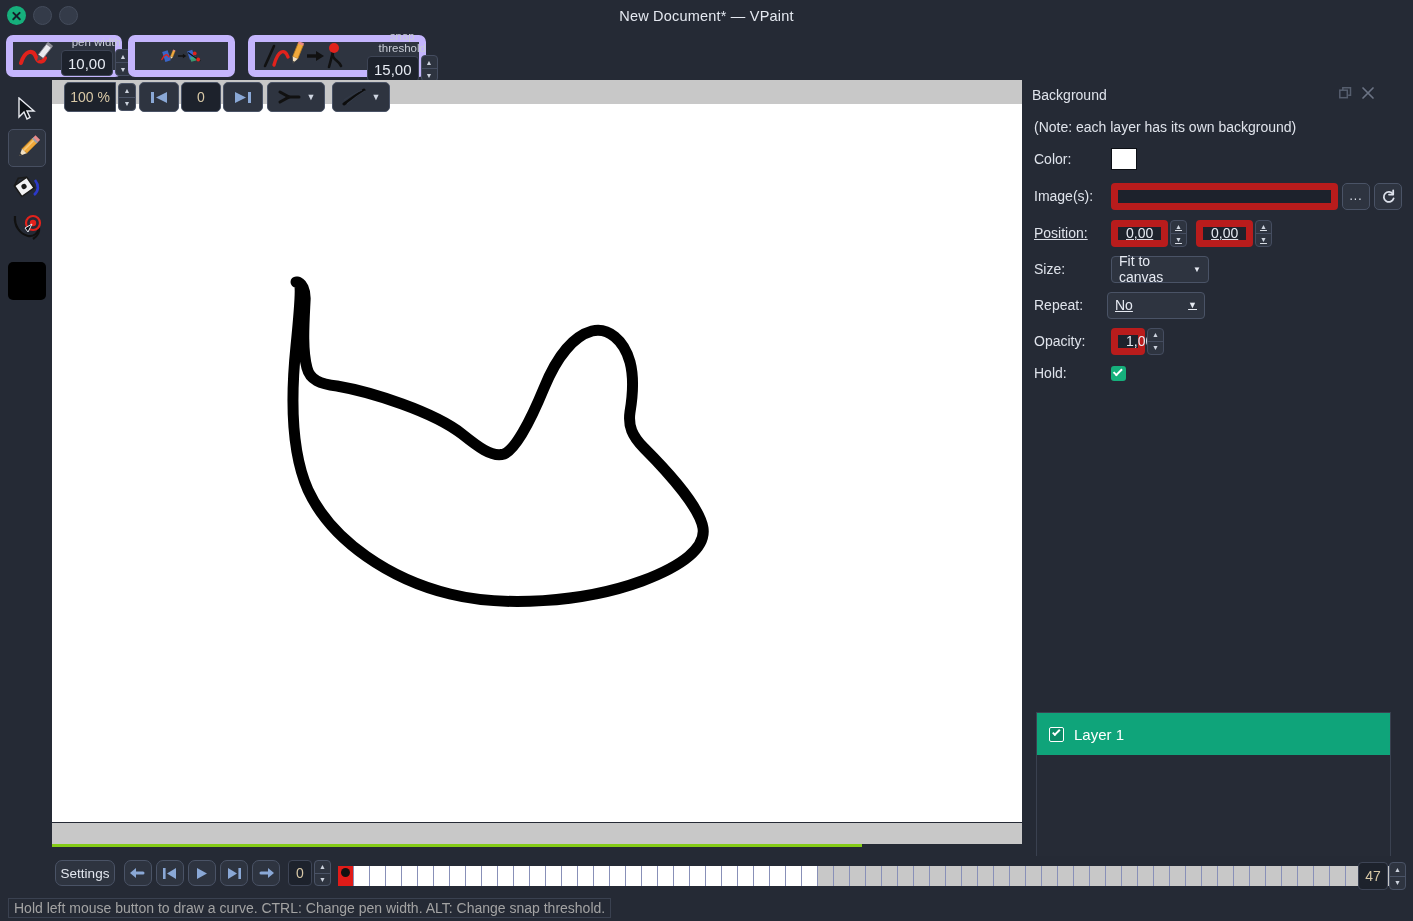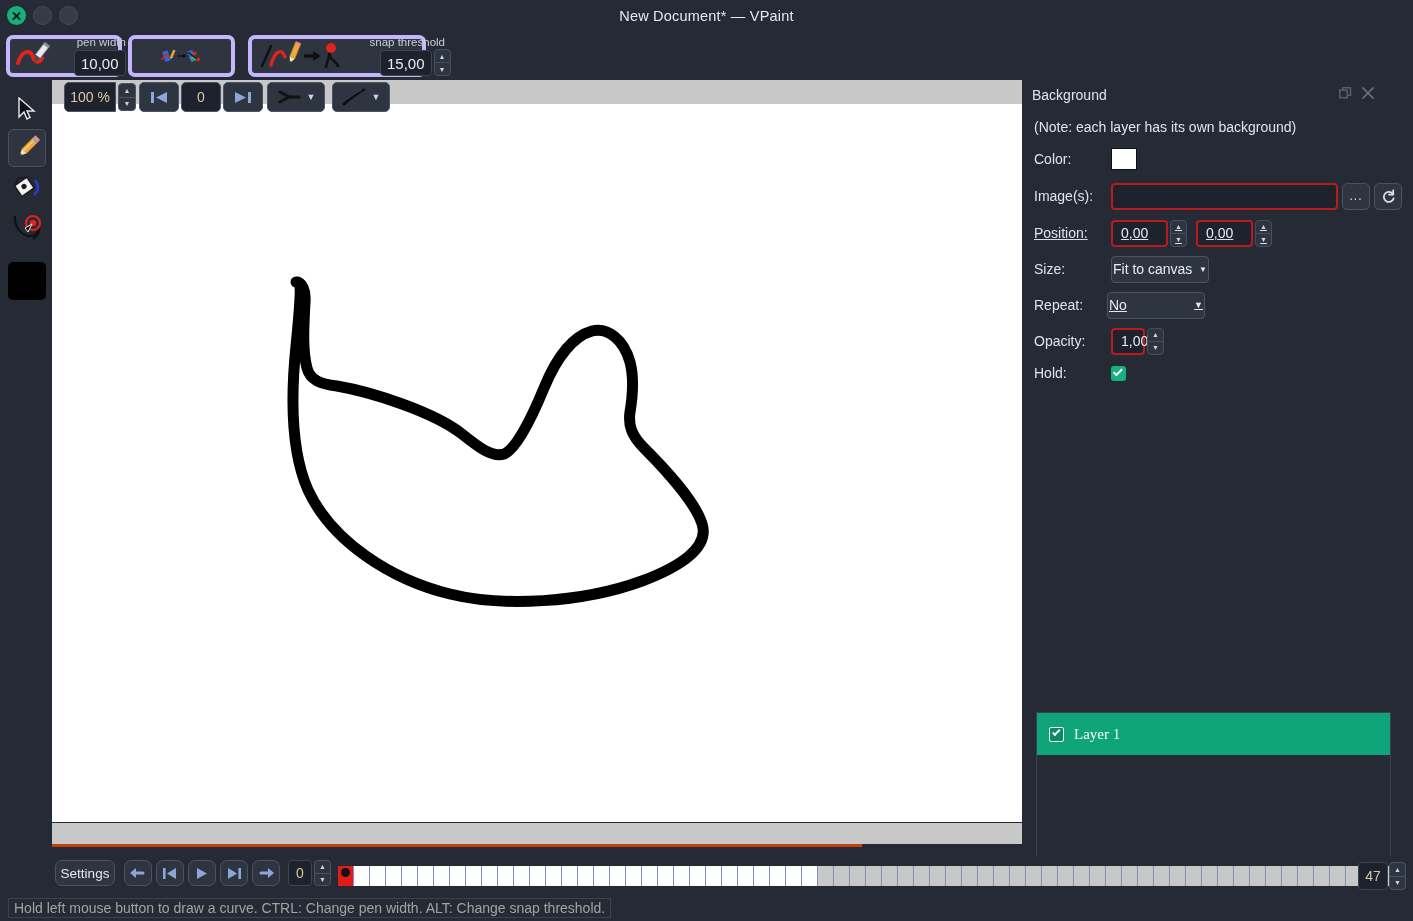--- a/index.html
+++ b/index.html
@@ -32,30 +32,30 @@
   .wbtn.close::after  { transform: rotate(-45deg); }
   .wbtn.min, .wbtn.max { background: #343b49; border: 1px solid #444c5c; }
 
   
   #toptoolbar {
     position: absolute; left: 0; top: 32px; width: 1413px; height: 48px;
     background: #252a35;
   }
   .tgroup {
     position: absolute; top: 3px; height: 42px;
-    background: #2e3440; border: 4px solid #c4b5fd; border-radius: 7px;
+    background: #2e3440; border: 7px solid #c4b5fd; border-radius: 7px;
     display: flex; align-items: center; gap: 6px; padding: 0 6px;
   }
   .ticon { width: 42px; height: 34px; display: flex; align-items: center; justify-content: center; }
   .tlabel { font-size: 11.5px; color: #c8ccd6; text-align: center; line-height: 12px; }
   .spinwrap { display: flex; align-items: flex-end; }
   .spinbox {
     background: #1d222c; border: 1px solid #3d4455; border-radius: 4px;
     height: 26px; min-width: 48px; padding: 0 6px;
-    display: flex; align-items: center; font-size: 15px; color: #e6eaf2; margin-left: 16px;
+    display: flex; align-items: center; font-size: 15px; color: #e6eaf2;
   }
   .spinbtns {
     display: flex; flex-direction: column; margin-left: 2px;
     background: #2e3440; border: 1px solid #454d60; border-radius: 4px;
     width: 17px; height: 27px; overflow: hidden;
   }
   .spinbtns > div {
     flex: 1; display: flex; align-items: center; justify-content: center;
     font-size: 7px; color: #cdd3de;
   }
@@ -69,21 +69,21 @@
   }
   .ltool {
     position: absolute; left: 8px; width: 38px; height: 38px;
     border-radius: 5px; display: flex; align-items: center; justify-content: center;
   }
   .ltool.sel { background: #2e3440; border: 1px solid #474f61; }
 
   
   #canvaswrap {
     position: absolute; left: 52px; top: 80px; width: 810px; height: 767px;
-    background: #c2410c;
+    background: #84cc16;
   }
   #canvastoolbar {
     position: absolute; left: 0; top: 0; width: 970px; height: 24px;
     background: #c8c8c8;
   }
   .ctbtn {
     position: absolute; top: 2px; height: 30px;
     background: #2e3440; border: 1px solid #4a5366; border-radius: 5px;
     display: flex; align-items: center; justify-content: center; gap: 4px;
     color: #e6eaf2; padding: 0 7px; z-index: 4;
@@ -119,45 +119,45 @@
   .dockhdr {
     position: absolute; left: 0; width: 361px; height: 30px;
     display: flex; align-items: center;
   }
   .dockhdr .t { margin-left: 10px; font-size: 14px; color: #dfe3eb; }
   .dockicons { position: absolute; right: 8px; top: 6px; display: flex; gap: 9px; align-items: center; }
   .row { position: absolute; left: 12px; display: flex; align-items: center; height: 26px; }
   .row .lbl { width: 68px; font-size: 14px; color: #dfe3eb; }
   .dd {
     background: #2e3440; border: 1px solid #4a5366; border-radius: 4px;
-    height: 27px; display: flex; align-items: center; padding: 0 1px;
+    height: 27px; display: flex; align-items: center; padding: 0 7px;
     color: #e6eaf2; font-size: 14px; justify-content: space-between;
   }
   .inp {
-    background: #1d222c; border: 2px solid #b91c1c; border-radius: 4px;
+    background: #1d222c; border: 7px solid #b91c1c; border-radius: 4px;
     height: 27px; display: flex; align-items: center; padding: 0 8px;
     color: #e6eaf2; font-size: 14px;
   }
   .sbtn {
     background: #2e3440; border: 1px solid #4a5366; border-radius: 5px;
     display: flex; align-items: center; justify-content: center;
     color: #dde2ec;
   }
   .chk {
     width: 15px; height: 15px; border-radius: 3px; background: #16b07c;
     display: flex; align-items: center; justify-content: center;
   }
   .chk .tick { width: 9px; height: 5px; border-left: 2px solid #fff; border-bottom: 2px solid #fff; transform: rotate(-45deg) translate(1px,-2px); }
 
   #layerlist {
     position: absolute; left: 14px; top: 632px; width: 355px; height: 175px;
     background: #262b36; border: 1px solid #3a4150;
   }
   .layerrow {
-    height: 42px; background: #0fa47a; display: flex; align-items: center; gap: 10px; padding-left: 12px; font-family: Liberation Serif, serif;
+    height: 42px; background: #0fa47a; display: flex; align-items: center; gap: 10px; padding-left: 12px;
   }
   .layerrow .name { font-size: 15px; color: #ffffff; }
   .chkwhite { width: 15px; height: 15px; border-radius: 2px; background: #0a8c67; border: 1.6px solid #ffffff;
               display: flex; align-items: center; justify-content: center; }
   .chkwhite .tick { width: 8px; height: 4px; border-left: 2px solid #fff; border-bottom: 2px solid #fff; transform: rotate(-45deg) translate(1px,-2px); }
   .lbtn {
     position: absolute; top: 811px; height: 24px;
     background: #2e3440; border: 1px solid #4a5366; border-radius: 4px;
     display: flex; align-items: center; justify-content: center;
     font-size: 13.5px; color: #e3e7ef;

